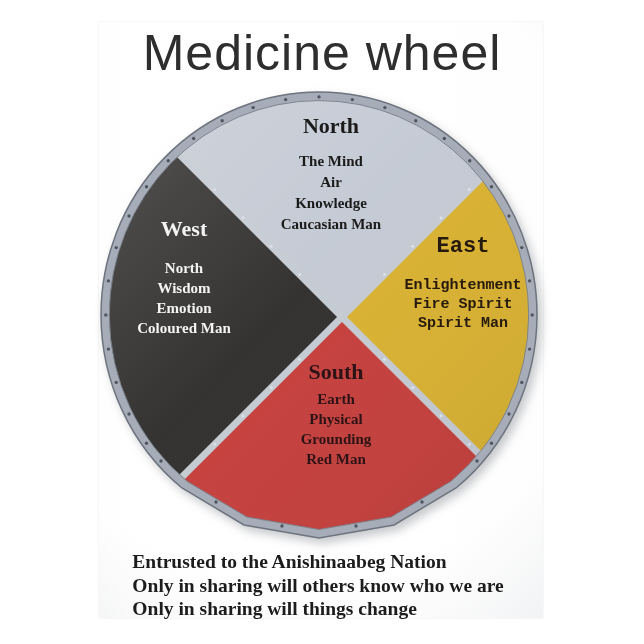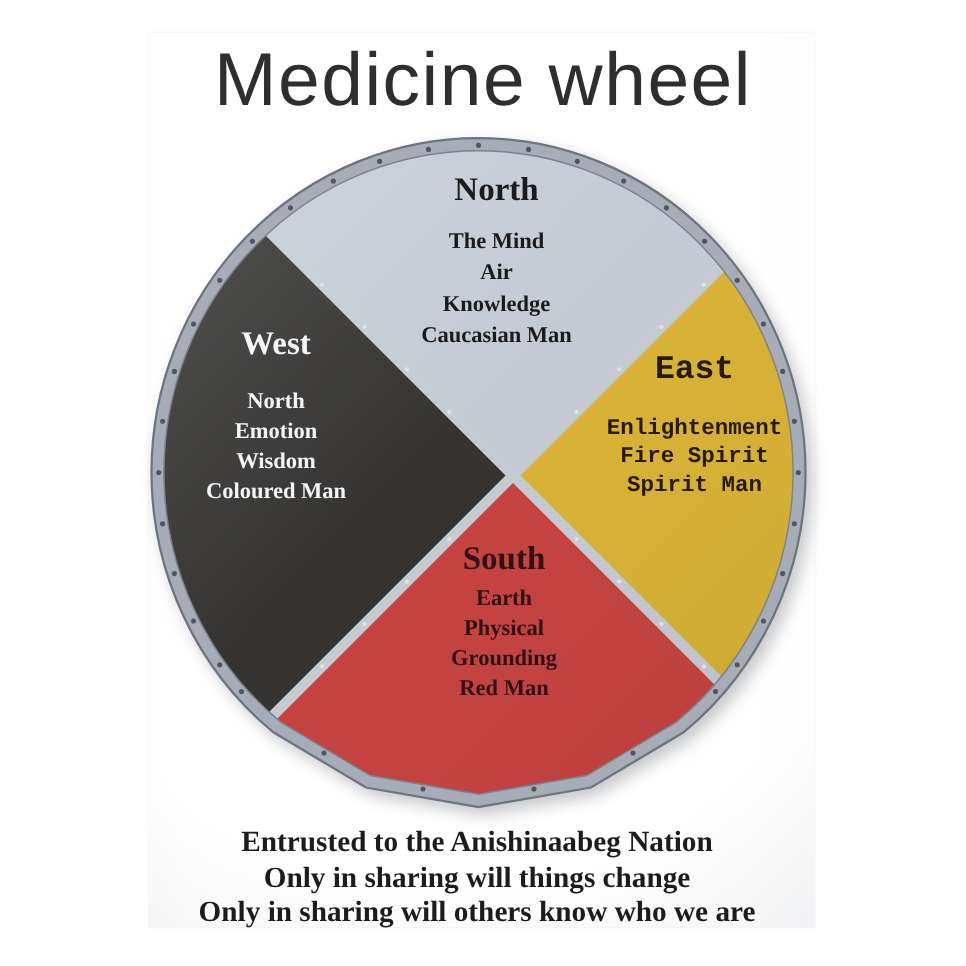--- a/index.html
+++ b/index.html
@@ -33,21 +33,21 @@
   #label-north{left:331px;top:113px;}
   #label-north .lines{margin-top:38px;line-height:21px;}
   #label-west{left:184px;top:216px;}
   #label-west .lines{margin-top:16px;line-height:20px;}
   #label-east{left:463px;top:234px;font-family:Liberation Mono, monospace;}
   #label-east .lines{margin-top:17px;line-height:19px;}
   #label-south{left:336px;top:359px;}
   #label-south .lines{margin-top:4px;line-height:20px;}
   .footer{
     position:absolute;left:318px;top:550px;transform:translateX(-50%);
-    text-align:center;font-weight:bold;font-size:19.5px;line-height:23.5px;
+    text-align:left;font-weight:bold;font-size:19.5px;line-height:23.5px;
     white-space:nowrap;z-index:3;
   }
 </style>
 </head>
 <body>
 
 <div class="canvas">
 
   <div class="cloth"></div>
 
@@ -160,25 +160,25 @@
       <div>Physical</div>
       <div>Grounding</div>
       <div>Red Man</div>
     </div>
   </div>
 
   <div class="qlabel" id="label-west" style="color: rgb(244, 244, 244);">
     <div class="dir">West</div>
     <div class="lines">
       <div>North</div>
+      <div>Wisdom</div>
       <div>Emotion</div>
-      <div>Wisdom</div>
       <div>Coloured Man</div>
     </div>
   </div>
 
   <div class="footer" style="color: rgb(28, 28, 28);">
     <div>Entrusted to the Anishinaabeg Nation</div>
+    <div>Only in sharing will others know who we are</div>
     <div>Only in sharing will things change</div>
-    <div>Only in sharing will others know who we are</div>
   </div>
 
 </div>
 
 </body></html>

